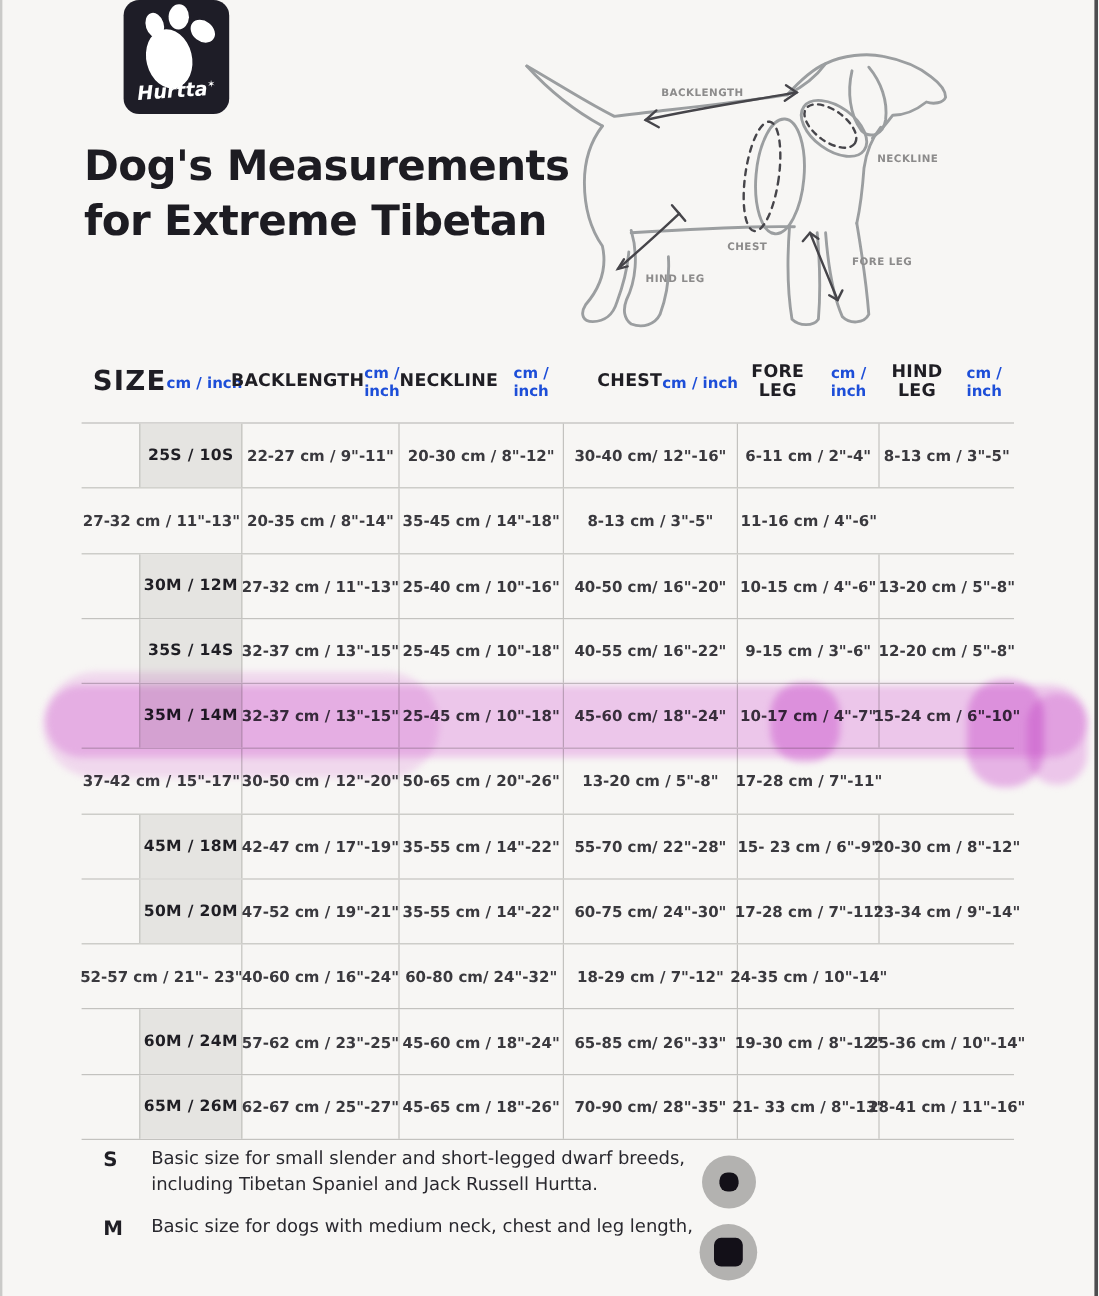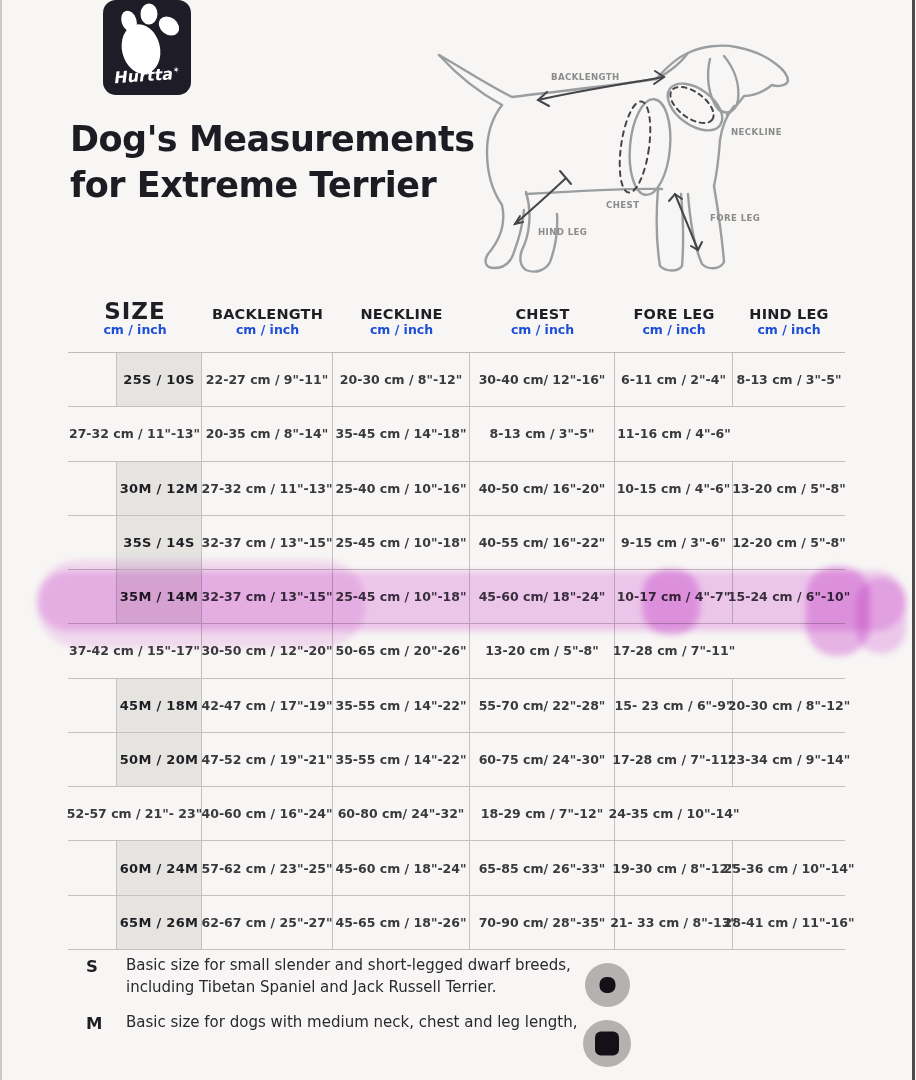--- a/index.html
+++ b/index.html
@@ -28,21 +28,21 @@
   .title { position:absolute; left:70px; top:116px;
            font-size:35px; line-height:46px; font-weight:800; letter-spacing:-.5px;
            color:#1d1c22; }
 
   
   .diagram { position:absolute; left:426px; top:8px; width:490px; height:295px; }
 
   
   .thead { position:absolute; left:68px; top:299px; width:777px; height:53px;
            display:grid; grid-template-columns:134px 131px 137px 145px 118px 112px; }
-  .thead .hcell { display:flex; flex-direction:column; align-items:center; justify-content:flex-end;
+  .thead .hcell { display:flex; flex-direction:row; align-items:center; justify-content:flex-end;
                   padding-bottom:15px; text-align:center; }
   .hlabel { font-weight:bold; font-size:14.5px; letter-spacing:.2px; color:#1f1e24; }
   .hcell.size .hlabel { font-size:23px; letter-spacing:1px; line-height:22px; }
   .hsub { font-weight:bold; font-size:12.5px; color:#1d4ed8; }
 
   .tbody { position:absolute; left:68px; top:352px; width:777px; height:598px;
            display:flex; flex-direction:column; border-top:1px solid #bdbcb9; }
   .trow { flex:1; display:grid; grid-template-columns:134px 131px 137px 145px 118px 112px;
           border-bottom:1px solid #c3c2bf; }
   .tcell { display:flex; align-items:center; justify-content:center;
@@ -84,21 +84,21 @@
         <ellipse cx="26" cy="21" rx="7.5" ry="10.5" transform="rotate(-18 26 21)"></ellipse>
         <ellipse cx="46" cy="14" rx="8.5" ry="10.5" transform="rotate(2 46 14)"></ellipse>
         <ellipse cx="66" cy="26" rx="11" ry="8.5" transform="rotate(38 66 26)"></ellipse>
       </g>
     </svg>
     <div class="logo-word"><span>Hurtta</span><span class="star">✶</span></div>
   </div>
 
   <div class="title">
     <div>Dog's Measurements</div>
-    <div>for Extreme Terrier</div>
+    <div>for Extreme Tibetan</div>
   </div>
 
   <svg class="diagram" viewBox="0 0 490 295">
     <g fill="none" stroke="#9b9ea0" stroke-width="2.4" stroke-linecap="round" stroke-linejoin="round">
 
       <path d="M13,47 C36,60 62,77 86,89 C134,83 184,78 230,71"></path>
       <path d="M13,47 C32,68 54,85 76,97"></path>
 
       <path d="M76,97 C66,110 61,126 61,144 C61,166 67,184 76,197 C80,215 74,232 62,246 C57,254 60,260 68,260 C78,260 85,254 88,244 C94,228 97,214 98,202"></path>
 
@@ -267,21 +267,21 @@
   <div class="hl-blob hb1"></div>
   <div class="hl-blob hb3"></div>
   <div class="hl-blob hb4"></div>
   <div class="hl-blob hb5"></div>
 
   <div class="notes">
     <div class="note">
       <div class="note-letter">S</div>
       <div class="note-text">
         <div>Basic size for small slender and short-legged dwarf breeds,</div>
-        <div>including Tibetan Spaniel and Jack Russell Terrier.</div>
+        <div>including Tibetan Spaniel and Jack Russell Hurtta.</div>
       </div>
     </div>
     <div class="note">
       <div class="note-letter">M</div>
       <div class="note-text">
         <div>Basic size for dogs with medium neck, chest and leg length,</div>
 
       </div>
     </div>
   </div>

